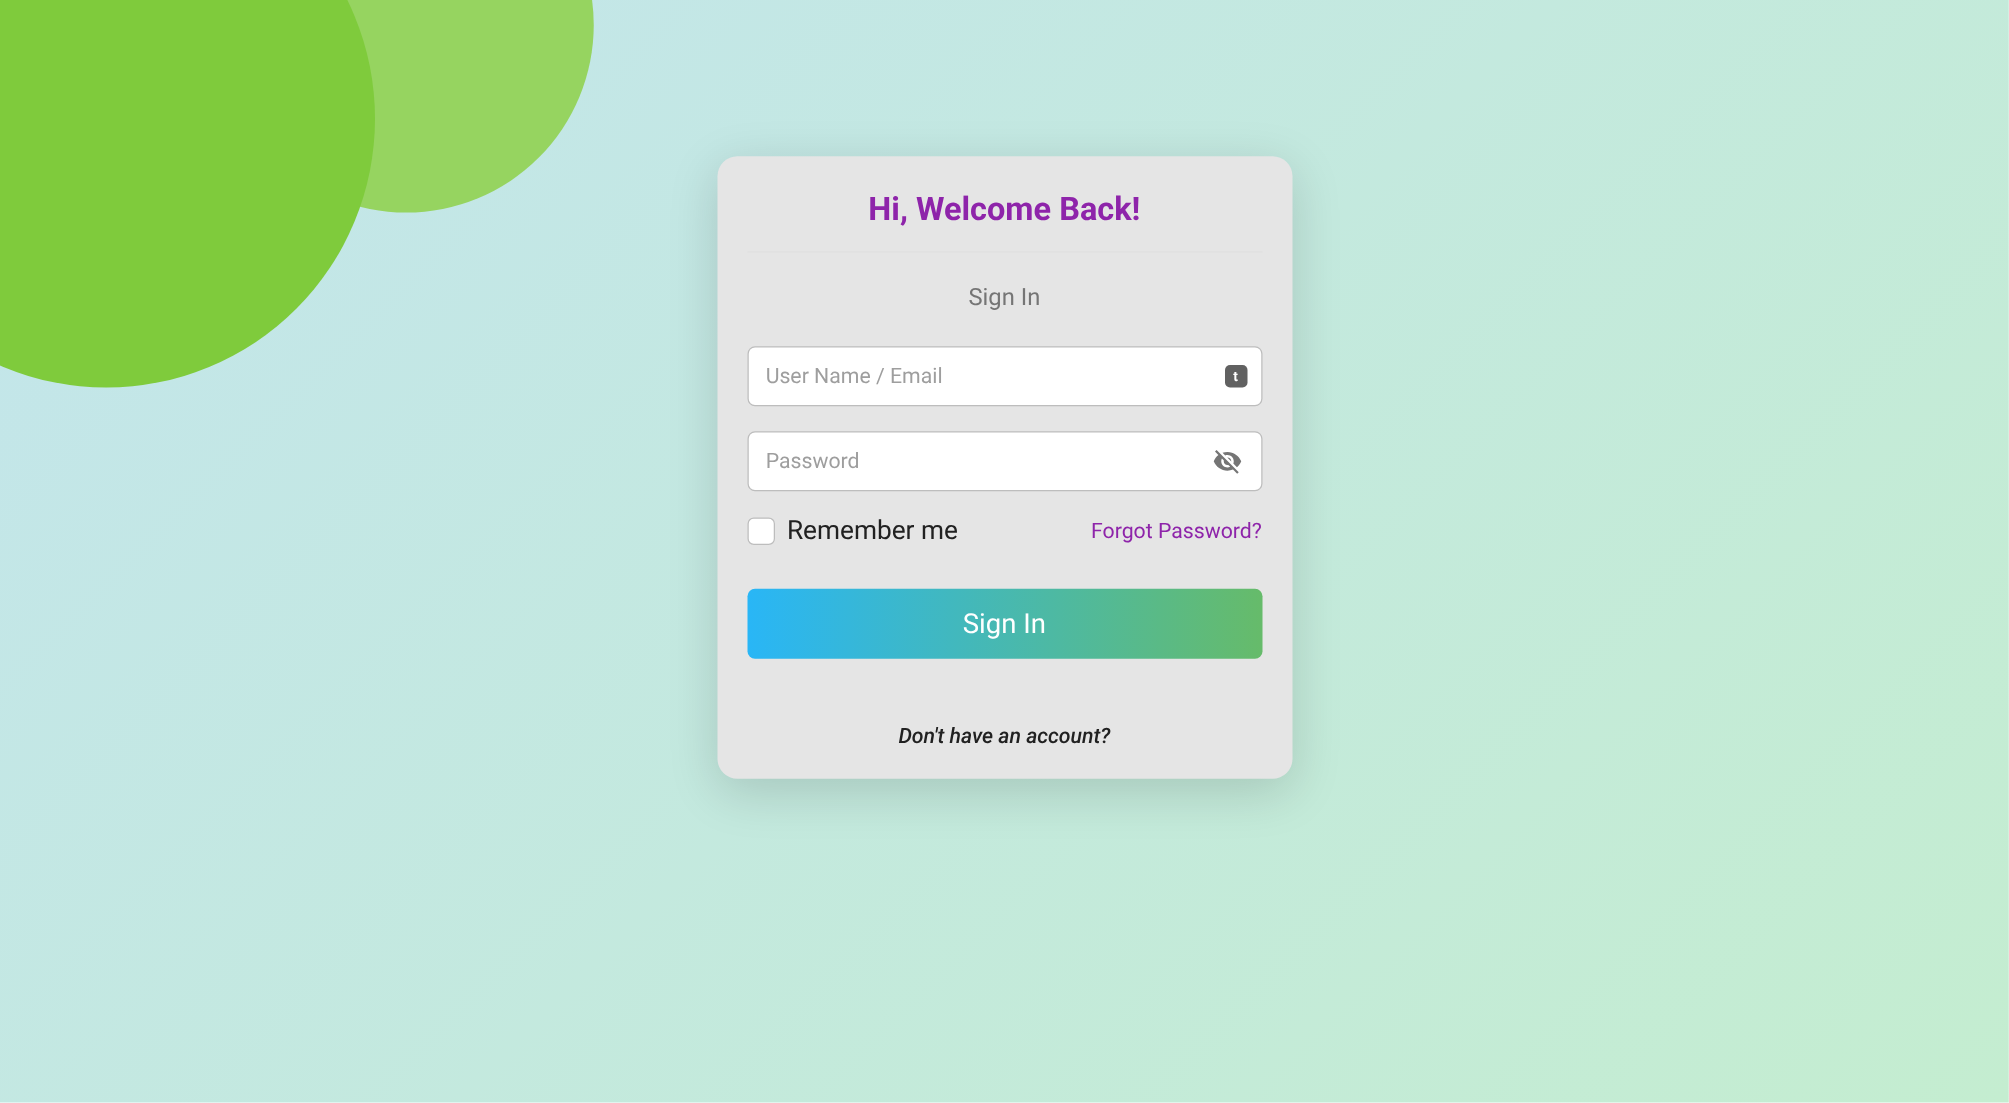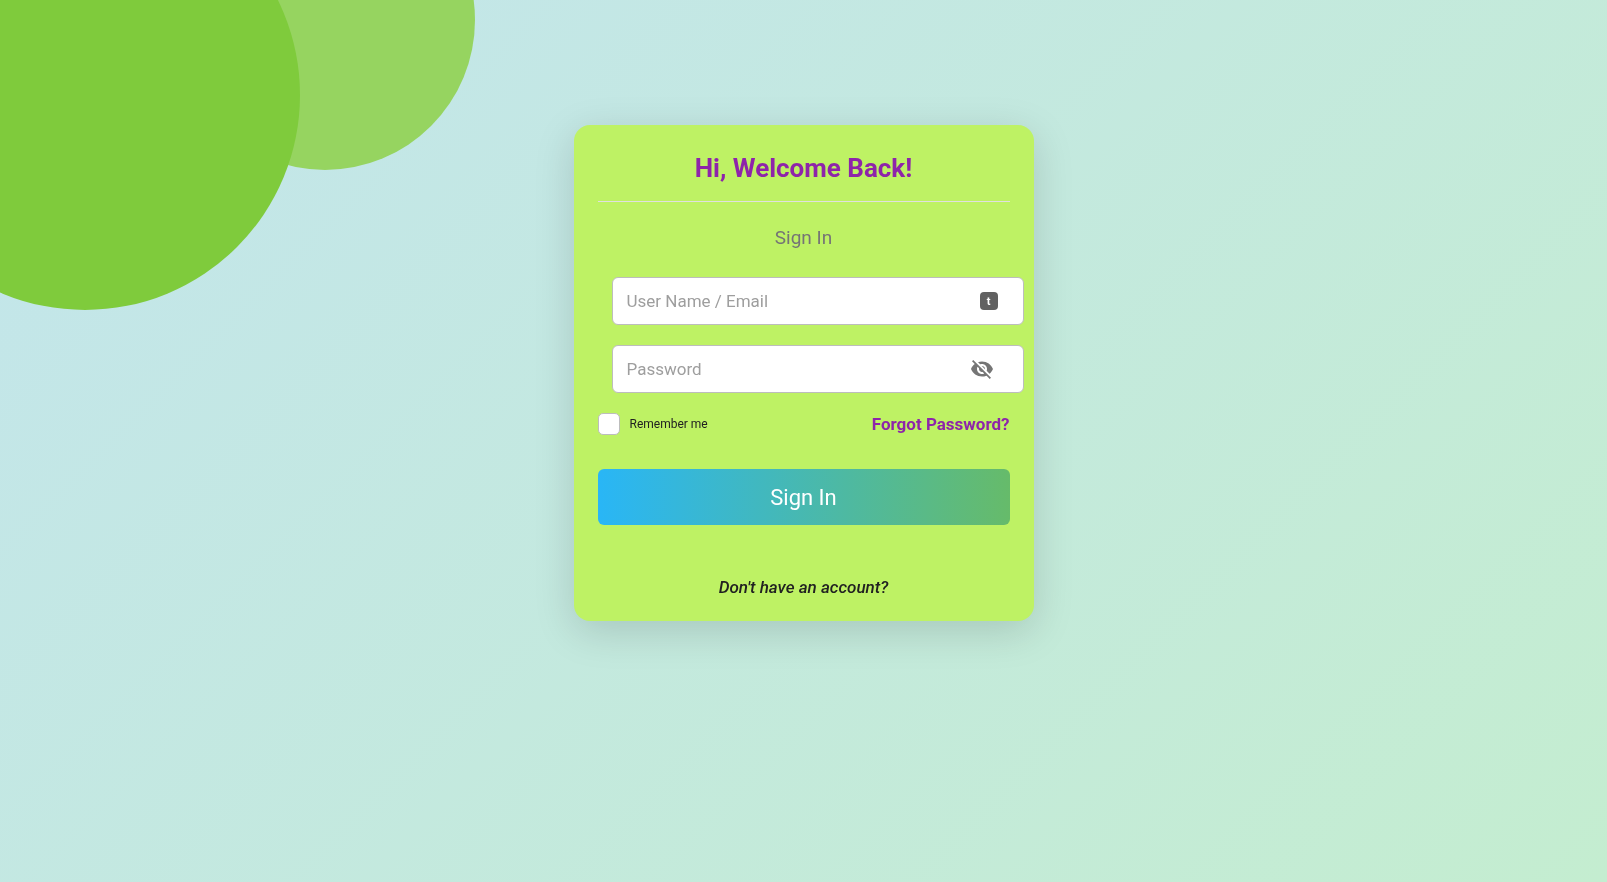--- a/index.html
+++ b/index.html
@@ -37,21 +37,21 @@
       width: 300px;
       height: 300px;
       border-radius: 50%;
       background: #96d460;
       top: -130px;
       left: 175px;
       z-index: 0;
     }
 
     .login-card {
-      background: #bef264;
+      background: #e5e5e5;
       border-radius: 16px;
       width: 460px;
       padding: 28px 24px 24px 24px;
       box-shadow: 0 10px 40px rgba(0, 0, 0, 0.15);
       z-index: 10;
       position: relative;
     }
 
     .welcome-title {
       text-align: center;
@@ -89,21 +89,20 @@
 
     .text-input {
       width: 100%;
       height: 48px;
       border: 1px solid #bdbdbd;
       border-radius: 6px;
       padding: 0 48px 0 14px;
       font-size: 17px;
       color: #424242;
       background: #ffffff;
-      margin-left: 14px;
     }
 
     .text-input::placeholder {
       color: #9e9e9e;
     }
 
     .input-adornment {
       position: absolute;
       right: 12px;
       top: 50%;
@@ -164,30 +163,30 @@
       cursor: pointer;
       background: #ffffff;
     }
 
     .checkbox:checked {
       background: #1976d2;
       border-color: #1976d2;
     }
 
     .checkbox-label {
-      font-size: 12px;
+      font-size: 21px;
       color: #212121;
       cursor: pointer;
     }
 
     .forgot-link {
       font-size: 17px;
       color: #8e24aa;
       text-decoration: none;
-      font-weight: 700;
+      font-weight: 400;
       cursor: pointer;
     }
 
     .signin-button {
       width: 100%;
       height: 56px;
       border: none;
       border-radius: 6px;
       background: linear-gradient(90deg, #29b6f6 0%, #66bb6a 100%);
       color: #ffffff;

